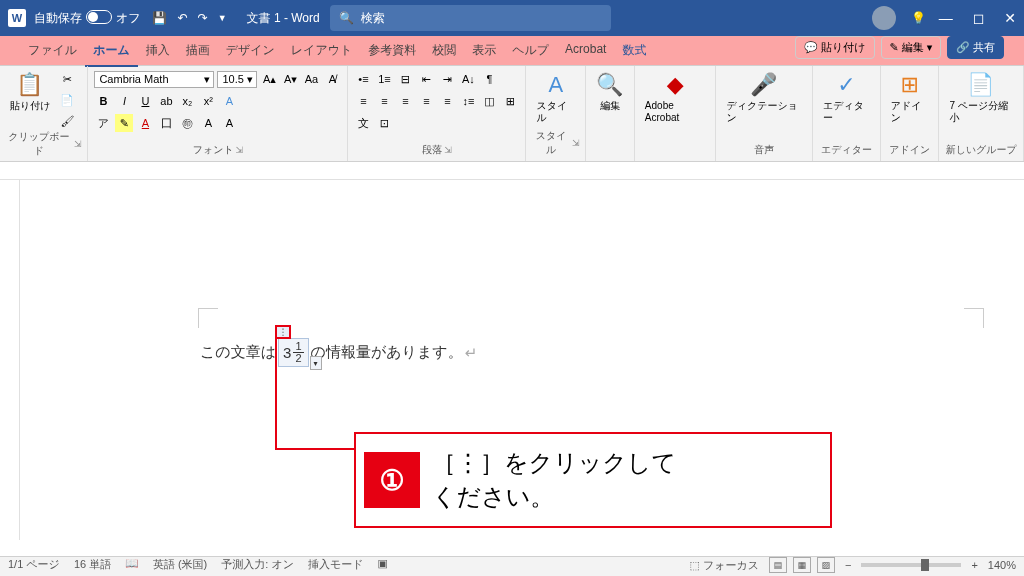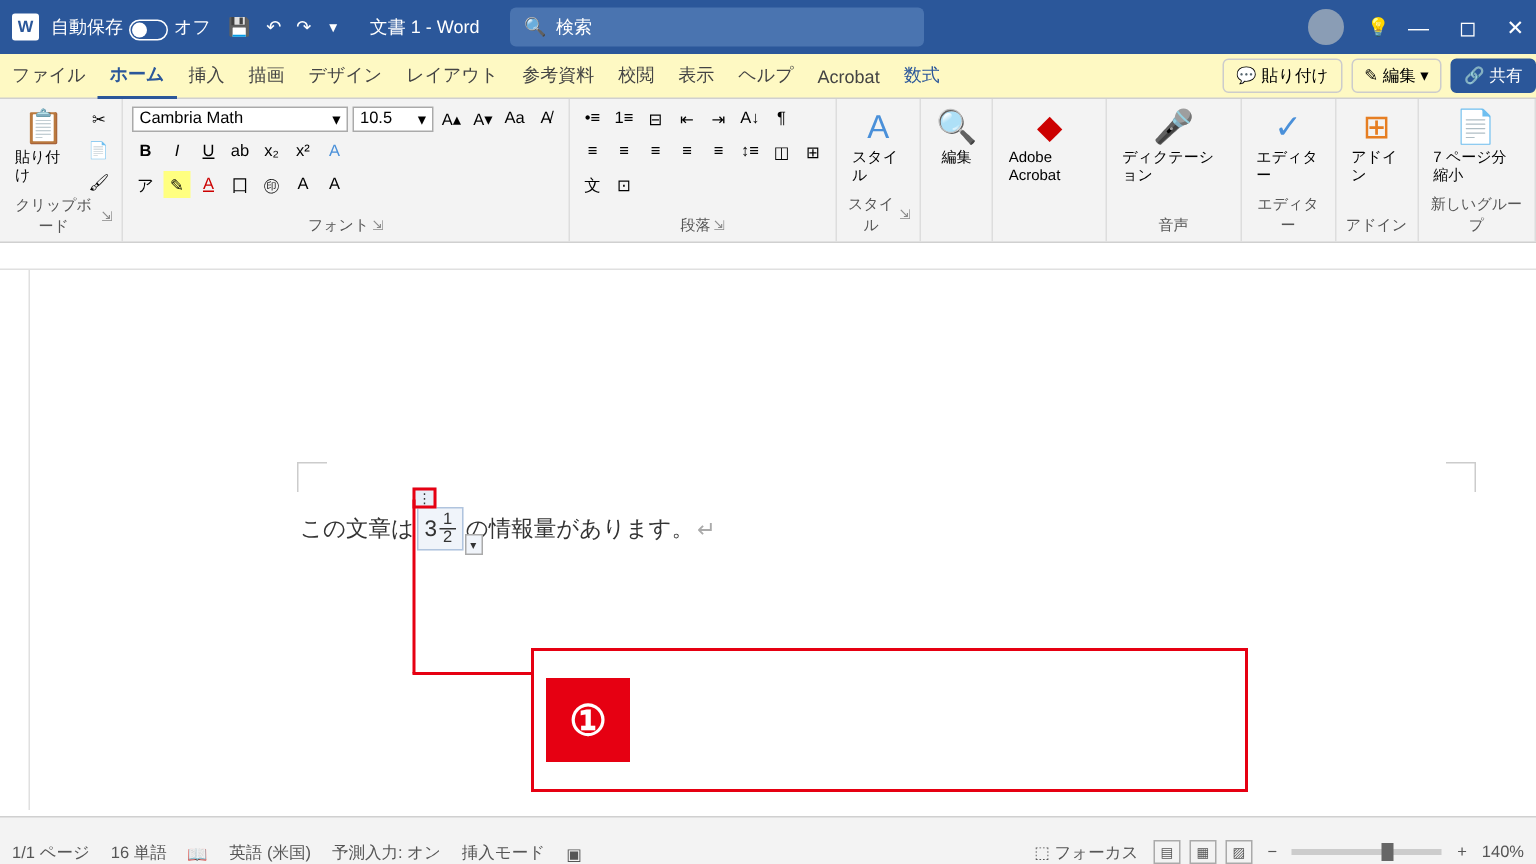--- a/index.html
+++ b/index.html
@@ -1,49 +1,49 @@
 <!DOCTYPE html>
 <html><head>
 <meta charset="utf-8">
 <style>
 *{margin:0;padding:0;box-sizing:border-box;font-family:"Yu Gothic UI","Meiryo",sans-serif}
 body{width:1024px;height:576px;overflow:hidden;background:#fff;position:relative}
 .titlebar{background:#2b579a;height:36px;display:flex;align-items:center;color:#fff;font-size:12px;padding:0 8px}
 .titlebar .w-icon{width:18px;height:18px;background:#fff;color:#2b579a;display:flex;align-items:center;justify-content:center;font-weight:bold;font-size:11px;border-radius:2px;margin-right:8px}
-.titlebar .autosave{display:flex;align-items:flex-end;gap:4px;margin-right:12px}
+.titlebar .autosave{display:flex;align-items:flex-start;gap:4px;margin-right:12px}
 .titlebar .toggle{width:26px;height:14px;border:1px solid #fff;border-radius:7px;position:relative}
 .titlebar .toggle::after{content:"";position:absolute;width:10px;height:10px;background:#fff;border-radius:50%;top:1px;left:1px}
 .titlebar .qat{display:flex;gap:10px;margin-right:20px;align-items:center}
 .titlebar .qat span{cursor:pointer}
-.titlebar .title{flex:0 0 auto;margin-right:20px}
+.titlebar .title{flex:0 0 auto;margin-right:10px}
 .titlebar .search{flex:1;max-width:360px;background:#4a74b0;border-radius:4px;height:26px;display:flex;align-items:center;padding:0 10px;gap:6px;font-size:12px}
 .titlebar .spacer{flex:1}
 .titlebar .right-icons{display:flex;gap:16px;align-items:center;margin-right:12px}
 .titlebar .avatar{width:24px;height:24px;background:#8a9db5;border-radius:50%}
 .titlebar .window-ctrl{display:flex;gap:20px;font-size:14px}
-.tabs{background:#fef9c3;border-bottom:1px solid #d0d0d0;height:30px;display:flex;align-items:center;padding:0 0;font-size:12px}
+.tabs{background:#fca5a5;border-bottom:1px solid #d0d0d0;height:30px;display:flex;align-items:flex-start;padding:0 20px;font-size:12px}
 .tabs .tab{padding:6px 8px;cursor:pointer;color:#444}
 .tabs .tab.active{color:#2b579a;border-bottom:2px solid #2b579a;font-weight:700}
 .tabs .tab.equation{color:#2b579a}
 .tabs .right-tabs{margin-left:auto;display:flex;gap:6px}
 .tabs .btn{border:1px solid #ccc;border-radius:4px;padding:3px 8px;font-size:11px;display:flex;align-items:center;gap:3px}
 .tabs .btn.share{background:#2b579a;color:#fff;border-color:#2b579a}
 .ribbon{background:#f3f3f3;border-bottom:1px solid #d0d0d0;height:96px;display:flex;font-size:11px}
 .ribbon-group{border-right:1px solid #ddd;padding:4px 6px;display:flex;flex-direction:column;justify-content:space-between}
 .ribbon-group .content{display:flex;gap:4px;align-items:flex-start;flex:1}
 .ribbon-group .label{text-align:center;font-size:10px;color:#555;display:flex;align-items:center;justify-content:center;gap:2px}
 .ribbon-group .label .launcher{font-size:9px;color:#888}
 .vert-btn{display:flex;flex-direction:column;align-items:center;gap:2px;padding:2px 4px;cursor:pointer}
 .vert-btn .icon{font-size:22px}
 .vert-btn .text{font-size:10px;text-align:left;line-height:1.2}
 .font-box{display:flex;flex-direction:column;gap:4px}
 .font-row{display:flex;gap:3px;align-items:center}
 .combo{border:1px solid #aaa;background:#fff;padding:1px 4px;font-size:11px;display:flex;align-items:center}
-.combo.font{width:144px}
-.combo.size{width:54px}
+.combo.font{width:120px}
+.combo.size{width:40px}
 .mini-btn{width:18px;height:18px;border:1px solid transparent;display:flex;align-items:center;justify-content:center;font-size:11px;cursor:pointer}
 .para-box{display:flex;flex-direction:column;gap:4px}
 .ruler{height:18px;background:#fff;border-bottom:1px solid #e0e0e0;position:relative;font-size:9px;color:#888}
 .ruler-area{position:absolute;left:88px;right:20px;top:0;bottom:0}
 .doc-area{position:relative;height:360px;background:#fff;overflow:hidden}
 .vruler{position:absolute;left:0;top:0;width:20px;bottom:0;background:#fff;border-right:1px solid #e0e0e0}
 .page{position:absolute;left:88px;top:10px;right:40px;bottom:0;background:#fff}
 .crop{position:absolute;width:20px;height:20px;border-color:#ccc}
 .crop.tl{left:110px;top:118px;border-left:1px solid #ccc;border-top:1px solid #ccc}
 .crop.tr{right:0;top:118px;border-right:1px solid #ccc;border-top:1px solid #ccc}
@@ -52,21 +52,21 @@
 .eq-handle{position:absolute;top:-14px;left:-4px;width:16px;height:14px;background:#e8eef8;border:1px solid #888;font-size:9px;display:flex;align-items:center;justify-content:center}
 .eq-red{border:2px solid #e60012}
 .eq-dd{position:absolute;right:-14px;bottom:-4px;width:12px;height:14px;background:#f0f4fa;border:1px solid #aaa;font-size:8px;display:flex;align-items:center;justify-content:center}
 .frac{display:inline-flex;flex-direction:column;align-items:center;font-size:11px;line-height:1;margin-left:2px}
 .frac .n{border-bottom:1px solid #333;padding:0 2px}
 .callout-line{position:absolute;left:275px;top:333px;width:2px;height:116px;background:#e60012}
 .callout-line-h{position:absolute;left:275px;top:448px;width:82px;height:2px;background:#e60012}
 .callout{position:absolute;left:354px;top:432px;width:478px;height:96px;border:2px solid #e60012;background:#fff;display:flex;align-items:center;padding:8px}
 .callout .num{width:56px;height:56px;background:#e60012;color:#fff;font-size:28px;font-weight:bold;display:flex;align-items:center;justify-content:center;margin-right:12px}
 .callout .msg{font-size:24px;line-height:1.4;font-weight:500}
-.statusbar{position:absolute;bottom:0;left:0;right:0;height:32px;background:#f3f3f3;border-top:1px solid #d0d0d0;display:flex;align-items:flex-end;font-size:11px;padding:0 8px;color:#555}
+.statusbar{position:absolute;bottom:0;left:0;right:0;height:20px;background:#f3f3f3;border-top:1px solid #d0d0d0;display:flex;align-items:flex-start;font-size:11px;padding:0 8px;color:#555}
 .statusbar .item{margin-right:14px}
 .statusbar .right{margin-left:auto;display:flex;align-items:center;gap:10px}
 .zoom-slider{width:100px;height:4px;background:#ccc;position:relative}
 .zoom-slider .thumb{position:absolute;width:8px;height:12px;background:#666;top:-4px;left:60%}
 .view-btns{display:flex;gap:6px}
 .view-btns span{width:18px;height:16px;border:1px solid #aaa;display:flex;align-items:center;justify-content:center;font-size:9px}
 </style>
 </head>
 <body>
 
@@ -321,20 +321,24 @@
       <span>の情報量があります。</span>
       <span style="color:#aaa;margin-left:2px">↵</span>
     </div>
   </div>
 </div>
 
 <div class="callout-line"></div>
 <div class="callout-line-h"></div>
 <div class="callout">
   <div class="num">①</div>
+  <div class="msg">
+    <div>［⋮］をクリックして</div>
+    <div>ください。</div>
+  </div>
 </div>
 
 <div class="statusbar">
   <span class="item">1/1 ページ</span>
   <span class="item">16 単語</span>
   <span class="item">📖</span>
   <span class="item">英語 (米国)</span>
   <span class="item">予測入力: オン</span>
   <span class="item">挿入モード</span>
   <span class="item">▣</span>

